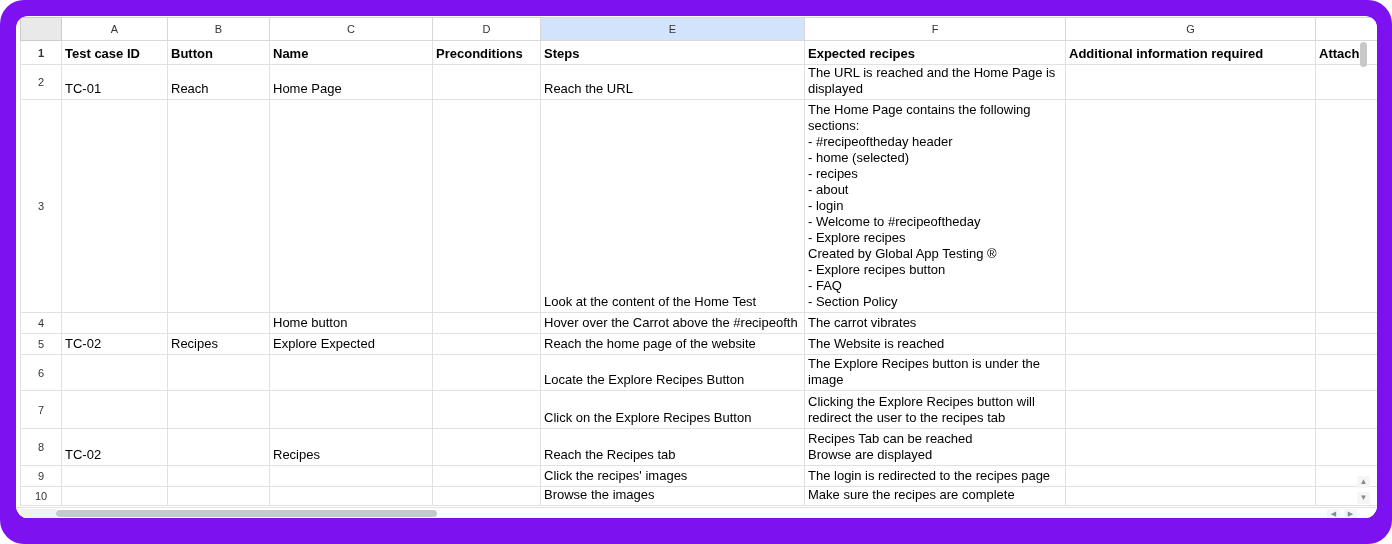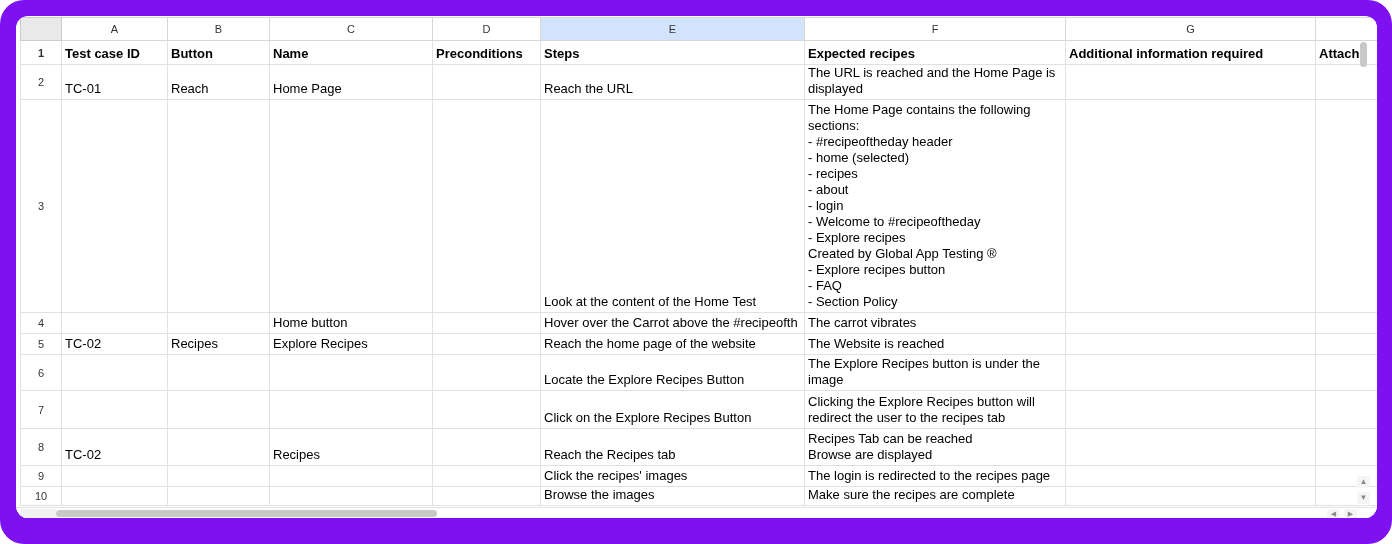--- a/index.html
+++ b/index.html
@@ -145,21 +145,21 @@
             <td></td>
             <td>Hover over the Carrot above the #recipeofth</td>
             <td class="colF">The carrot vibrates</td>
             <td></td>
             <td></td>
           </tr>
           <tr style="height: 21px;">
             <td class="rowhead">5</td>
             <td>TC-02</td>
             <td>Recipes</td>
-            <td>Explore Recipes</td>
+            <td>Explore Expected</td>
             <td></td>
             <td>Reach the home page of the website</td>
             <td class="colF">The Website is reached</td>
             <td></td>
             <td></td>
           </tr>
           <tr style="height: 36px;">
             <td class="rowhead">6</td>
             <td></td>
             <td></td>

